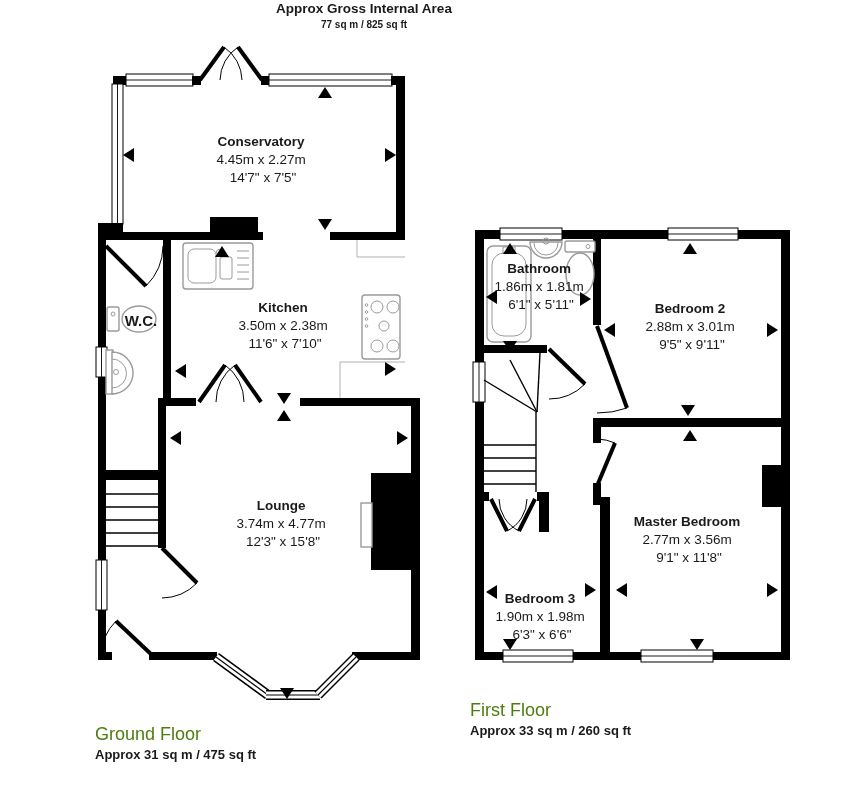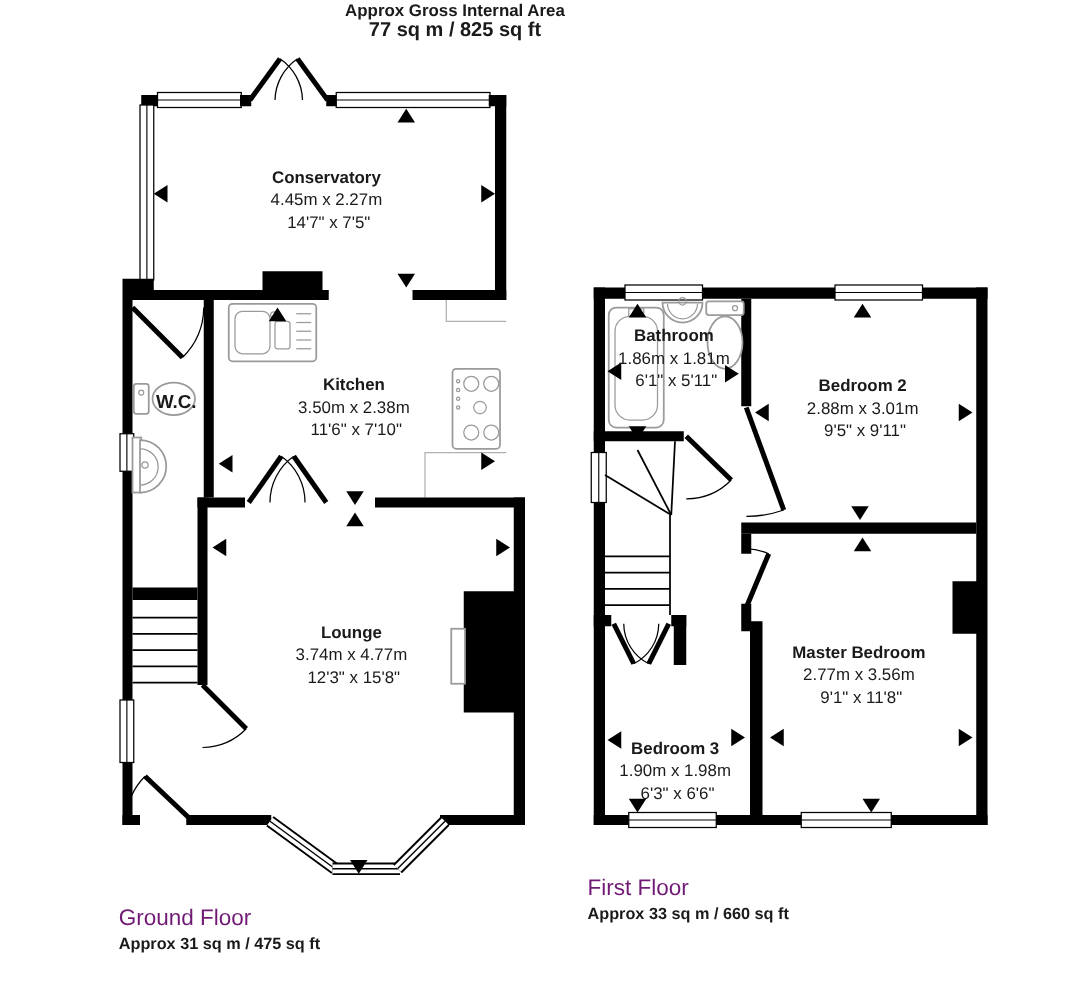--- a/index.html
+++ b/index.html
@@ -1,25 +1,25 @@
 <!DOCTYPE html>
 <html><head>
 <meta charset="utf-8">
 <style>
   html,body{margin:0;padding:0;background:#fff;}
   .canvas{position:relative;width:852px;height:800px;background:#fff;overflow:hidden;
           font-family:"Liberation Sans",sans-serif;color:#1a1a1a;}
   .plan-svg{position:absolute;left:0;top:0;}
   .header{position:absolute;top:1px;left:0;width:696px;text-align:center;padding-left:32px;box-sizing:border-box;}
   .header-title{font-size:13.5px;font-weight:bold;line-height:16px;}
-  .header-subtitle{font-size:16px;font-weight:bold;line-height:16px;}
+  .header-subtitle{font-size:10px;font-weight:bold;line-height:16px;}
   .caption{position:absolute;}
   .caption-ground{left:95px;top:724px;}
   .caption-first{left:470px;top:700px;}
-  .caption-title{font-size:18px;font-weight:normal;line-height:21px;color:#701a75;}
+  .caption-title{font-size:18px;font-weight:normal;line-height:21px;color:#4d7c0f;}
   .caption-area{font-size:13px;font-weight:bold;line-height:20px;}
   svg text{font-family:"Liberation Sans",sans-serif;font-size:13.5px;fill:#1a1a1a;text-anchor:middle;}
   svg .room-name{font-weight:bold;}
   svg .wc-label{font-weight:bold;font-size:15px;}
   .wall{fill:#000;}
   .win{fill:#fff;stroke:#000;stroke-width:1;}
   .winline{stroke:#000;stroke-width:0.9;}
   .leaf{stroke:#000;stroke-width:4;stroke-linecap:butt;}
   .arc{stroke:#000;stroke-width:1;fill:none;}
   .fx{stroke:#9a9a9a;stroke-width:1.4;fill:#fff;}
@@ -365,16 +365,16 @@
     </g>
   </svg>
 
   <div class="caption caption-ground">
     <div class="caption-title">Ground Floor</div>
     <div class="caption-area">Approx 31 sq m / 475 sq ft</div>
   </div>
 
   <div class="caption caption-first">
     <div class="caption-title">First Floor</div>
-    <div class="caption-area">Approx 33 sq m / 660 sq ft</div>
+    <div class="caption-area">Approx 33 sq m / 260 sq ft</div>
   </div>
 
 </div>
 
 </body></html>

